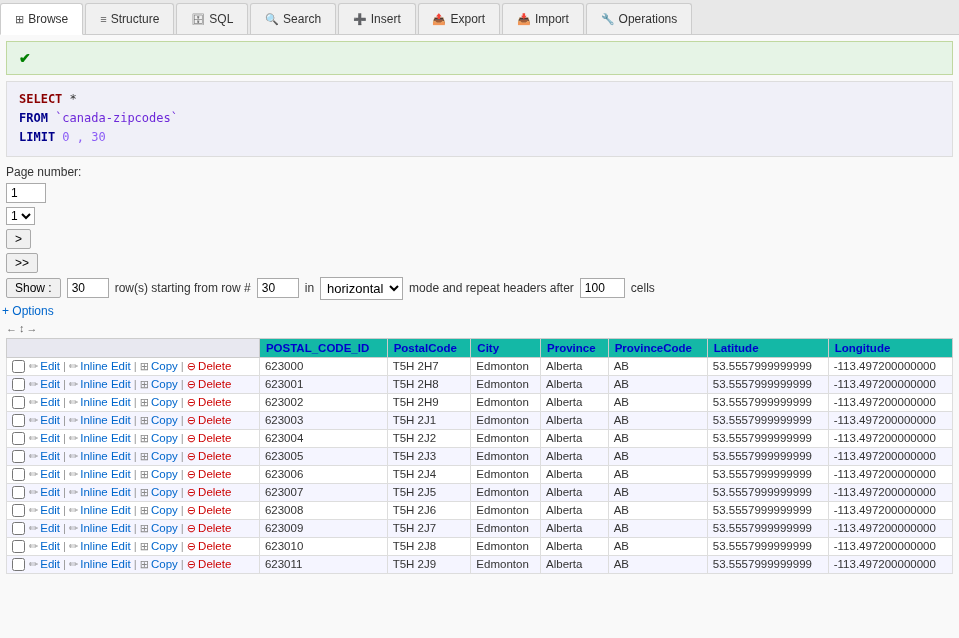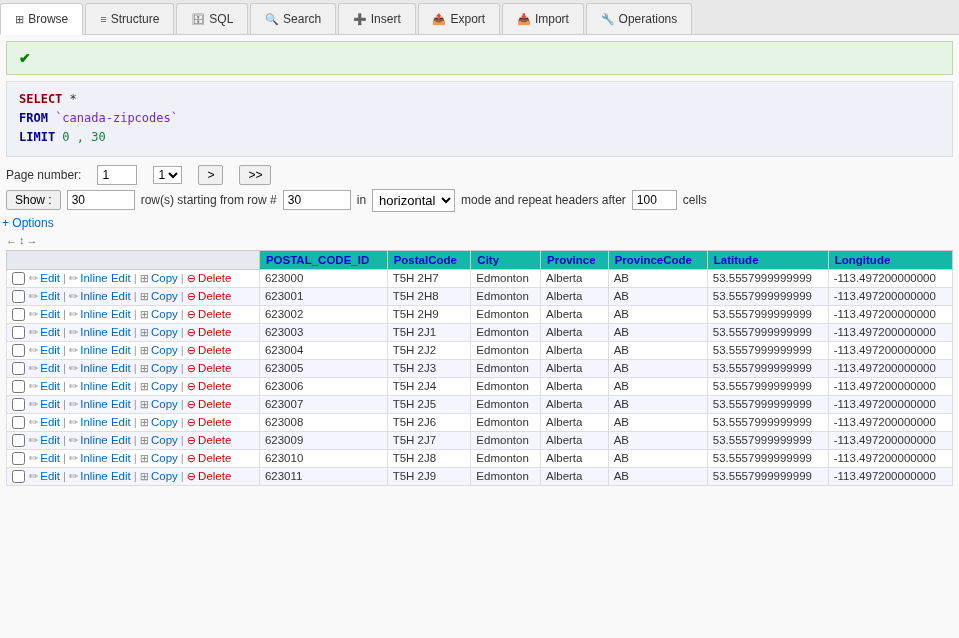--- a/index.html
+++ b/index.html
@@ -55,28 +55,29 @@
       margin: 6px;
       padding: 8px 12px;
       font-family: monospace;
       font-size: 12px;
       line-height: 1.6;
     }
     .sql-select { color: #8b0000; font-weight: bold; }
     .sql-from { color: #00008b; font-weight: bold; }
     .sql-limit { color: #00008b; font-weight: bold; }
     .sql-table { color: #6d28d9; }
-    .sql-number { color: #15803d; }
+    .sql-number { color: #8b5cf6; }
 
     
     .pagination-area {
       margin: 8px 6px 4px 6px;
       display: flex;
-      align-items: center;
-      gap: 16px;
+      align-items: flex-start;
+      gap: 4px;
+      flex-direction: column;
     }
     .page-label { font-size: 12px; }
     .page-input {
       width: 40px;
       border: 1px solid #aaa;
       padding: 2px 4px;
       font-size: 12px;
     }
     .page-select {
       border: 1px solid #aaa;
@@ -101,21 +102,21 @@
     }
     .show-btn {
       border: 1px solid #aaa;
       background: #f0f0f0;
       padding: 2px 8px;
       cursor: pointer;
       font-size: 12px;
       border-radius: 2px;
     }
     .show-input {
-      width: 68px;
+      width: 42px;
       border: 1px solid #aaa;
       padding: 2px 4px;
       font-size: 12px;
     }
     .mode-select {
       border: 1px solid #aaa;
       background: #fff;
       padding: 2px;
       font-size: 13px;
     }

